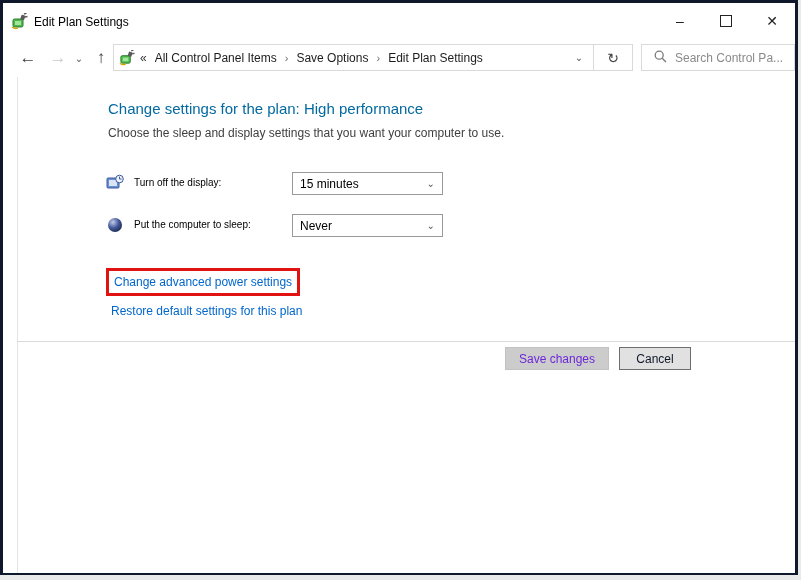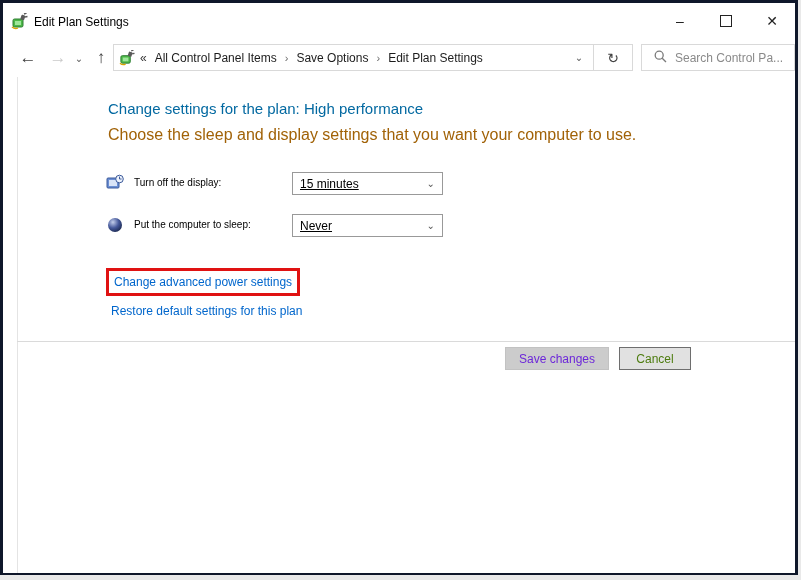--- a/index.html
+++ b/index.html
@@ -42,39 +42,39 @@
   .addr-refresh{width:38px;align-self:stretch;border-left:1px solid #d9d9d9;
     display:flex;align-items:center;justify-content:center;font-size:14px;color:#414141;}
   .searchbox{position:absolute;left:638px;top:5px;width:154px;height:27px;
     border:1px solid #d9d9d9;background:#fff;display:flex;align-items:center;box-sizing:border-box;}
   .search-glyph{margin:0 8px 0 12px;flex:0 0 auto;}
   .search-ph{font-size:12px;color:#8a8a8a;white-space:nowrap;overflow:hidden;}
   
   .content{position:absolute;left:0;top:74px;width:100%;height:496px;background:#fff;}
   .left-rail{position:absolute;left:14px;top:0;bottom:0;width:1px;background:#e4e4e4;}
   .page-heading{position:absolute;left:105px;top:23px;font-size:15px;}
-  .page-sub{position:absolute;left:105px;top:49px;font-size:16px;color:#a16207;}
+  .page-sub{position:absolute;left:105px;top:49px;font-size:12px;color:#404040;}
   .setting-row{position:absolute;left:103px;height:23px;}
   .row-1{top:95px;} .row-2{top:137px;}
   .setting-icon{position:absolute;left:0;top:2px;width:18px;height:18px;}
   .setting-label{position:absolute;left:28px;top:5px;font-size:10px;color:#000;white-space:nowrap;}
   .dropdown{position:absolute;left:186px;top:0;width:151px;height:23px;box-sizing:border-box;
     border:1px solid #999;background:#fff;display:flex;align-items:center;cursor:default;}
-  .dropdown .val{font-size:12px;color:#000;padding-left:7px;flex:1 1 auto;text-decoration:underline;}
+  .dropdown .val{font-size:12px;color:#000;padding-left:7px;flex:1 1 auto;}
   .dropdown .chev{font-size:10px;color:#555;padding-right:7px;}
   .red-box{position:absolute;left:103px;top:191px;width:194px;height:28px;box-sizing:border-box;
     display:flex;align-items:center;}
   .link{font-size:12px;text-decoration:none;cursor:pointer;white-space:nowrap;}
   .red-box .link{padding-left:5px;}
   .link-restore{position:absolute;left:108px;top:227px;}
   .divider{position:absolute;left:14px;right:0;top:264px;height:1px;background:#dadada;}
   .btn{position:absolute;top:270px;height:23px;box-sizing:border-box;font-size:12px;
     display:flex;align-items:center;justify-content:center;font-family:inherit;}
   .btn-save{left:502px;width:104px;background:#cccccc;color:#6d28d9;border:1px solid #c2c2c2;}
-  .btn-cancel{left:616px;width:72px;background:#e1e1e1;color:#4d7c0f;border:1px solid #6e6e6e;cursor:pointer;}
+  .btn-cancel{left:616px;width:72px;background:#e1e1e1;color:#0f172a;border:1px solid #6e6e6e;cursor:pointer;}
 </style>
 </head>
 <body>
 
 <div class="window">
 
   <div class="titlebar">
     <span class="title-icon">
       <svg width="17" height="17" viewBox="0 0 17 17">
         <rect x="2" y="6" width="10" height="8" rx="1.5" fill="#4db848" stroke="#2e7d32" stroke-width="1"></rect>

